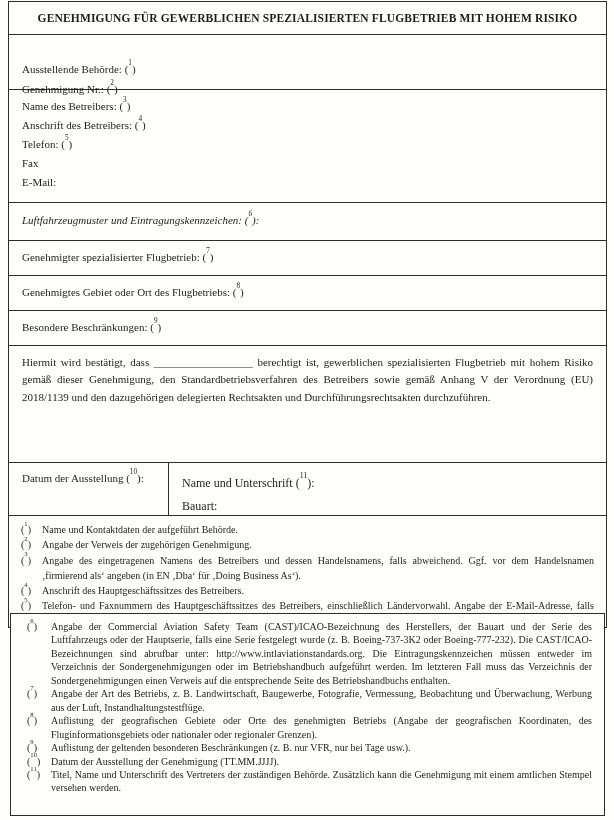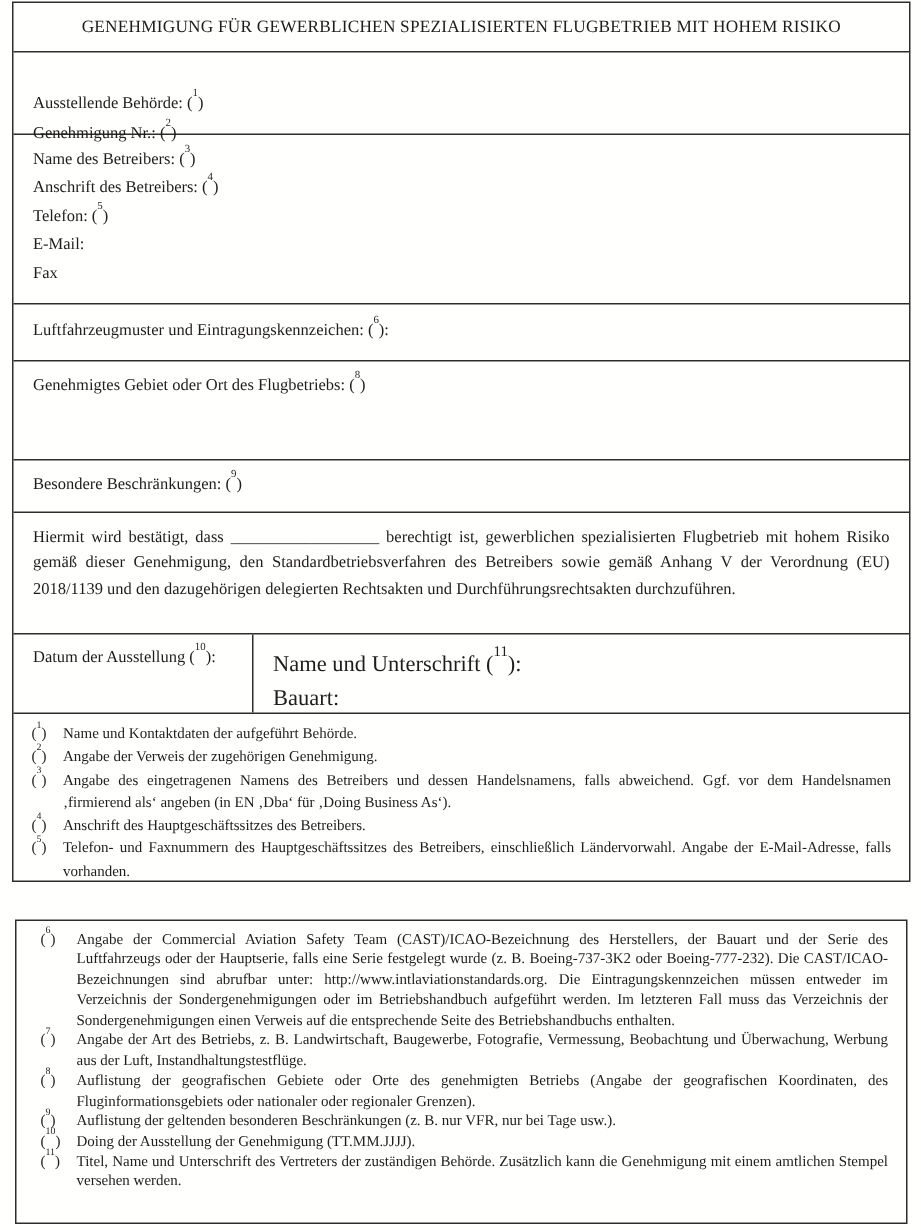--- a/index.html
+++ b/index.html
@@ -17,34 +17,34 @@
   .form-box {
     position: absolute; left: 8px; top: 1px; width: 599px;
     border: 1.5px solid #2e2d2b;
     background: #fffffe;
   }
   .cell { border-top: 1.5px solid #2e2d2b; padding: 7px 13px; font-size: 11px; }
   .cell:first-child { border-top: none; }
 
   .title-cell {
     height: 32px; display: flex; align-items: center; justify-content: center;
-    font-weight: normal; font-size: 11.5px; letter-spacing: 0.15px;
+    font-weight: bold; font-size: 11.5px; letter-spacing: 0.15px;
     text-align: center; padding: 0 10px;
   }
   .r-issuing   { height: 55px; line-height: 20px; padding-top: 24px; }
   .r-operator  { height: 113px; line-height: 19px; padding-top: 7px; }
-  .r-aircraft  { height: 38px; padding-top: 11px; }
+  .r-aircraft  { height: 38px; padding-top: 11px; font-style: italic; }
   .r-operation { height: 35px; padding-top: 10px; }
   .r-area      { height: 35px; padding-top: 10px; }
-  .r-limits    { height: 35px; padding-top: 10px; margin-top: 31px; }
+  .r-limits    { height: 35px; padding-top: 10px; }
   .r-statement { height: 81px; padding-top: 8px; text-align: justify; line-height: 17.4px; }
 
-  .r-signature { height: 53px; display: flex; padding: 0; }
+  .r-signature { height: 53px; display: flex; padding: 0; margin-top: 36px; }
   .sig-date  { width: 160px; flex: none; border-right: 1.5px solid #2e2d2b; padding: 9px 8px 0 13px; font-size: 11px; }
-  .sig-name  { flex: 1; padding: 9px 13px 0; font-size: 15px; line-height: 23px; }
+  .sig-name  { flex: 1; padding: 9px 13px 0; font-size: 12px; line-height: 23px; }
 
   .fn-area { height: 112px; padding: 6px 12px 6px 12px; font-size: 10px; line-height: 15.3px; }
 
   
   .fn-box {
     position: absolute; left: 10px; top: 613px; width: 595px; height: 203px;
     border: 1.5px solid #2e2d2b;
     background: #fffffe;
     padding: 6px 12px 6px 16px;
     font-size: 10px; line-height: 13.45px;
@@ -70,26 +70,27 @@
 
     <div class="cell r-issuing">
       <div>Ausstellende Behörde: (<sup>1</sup>)</div>
       <div>Genehmigung Nr.: (<sup>2</sup>)</div>
     </div>
 
     <div class="cell r-operator">
       <div>Name des Betreibers: (<sup>3</sup>)</div>
       <div>Anschrift des Betreibers: (<sup>4</sup>)</div>
       <div>Telefon: (<sup>5</sup>)</div>
+      <div>Fax</div>
       <div>E-Mail:</div>
-      <div>Fax</div>
     </div>
 
     <div class="cell r-aircraft">Luftfahrzeugmuster und Eintragungskennzeichen: (<sup>6</sup>):</div>
 
+    <div class="cell r-operation">Genehmigter spezialisierter Flugbetrieb: (<sup>7</sup>)</div>
 
     <div class="cell r-area">Genehmigtes Gebiet oder Ort des Flugbetriebs: (<sup>8</sup>)</div>
 
     <div class="cell r-limits">Besondere Beschränkungen: (<sup>9</sup>)</div>
 
     <div class="cell r-statement">Hiermit wird bestätigt, dass __________________ berechtigt ist, gewerblichen spezialisierten Flugbetrieb mit hohem Risiko gemäß dieser Genehmigung, den Standardbetriebsverfahren des Betreibers sowie gemäß Anhang V der Verordnung (EU) 2018/1139 und den dazugehörigen delegierten Rechtsakten und Durchführungsrechtsakten durchzuführen.</div>
 
     <div class="cell r-signature">
       <div class="sig-date">Datum der Ausstellung (<sup>10</sup>):</div>
       <div class="sig-name">
@@ -135,21 +136,21 @@
     <div class="fn">
       <span class="fn-marker">(<sup>8</sup>)</span>
       <span class="fn-text">Auflistung der geografischen Gebiete oder Orte des genehmigten Betriebs (Angabe der geografischen Koordinaten, des Fluginformationsgebiets oder nationaler oder regionaler Grenzen).</span>
     </div>
     <div class="fn">
       <span class="fn-marker">(<sup>9</sup>)</span>
       <span class="fn-text">Auflistung der geltenden besonderen Beschränkungen (z. B. nur VFR, nur bei Tage usw.).</span>
     </div>
     <div class="fn">
       <span class="fn-marker">(<sup>10</sup>)</span>
-      <span class="fn-text">Doing der Ausstellung der Genehmigung (TT.MM.JJJJ).</span>
+      <span class="fn-text">Datum der Ausstellung der Genehmigung (TT.MM.JJJJ).</span>
     </div>
     <div class="fn">
       <span class="fn-marker">(<sup>11</sup>)</span>
       <span class="fn-text">Titel, Name und Unterschrift des Vertreters der zuständigen Behörde. Zusätzlich kann die Genehmigung mit einem amtlichen Stempel versehen werden.</span>
     </div>
   </div>
 
 </div>
 
 </body></html>

